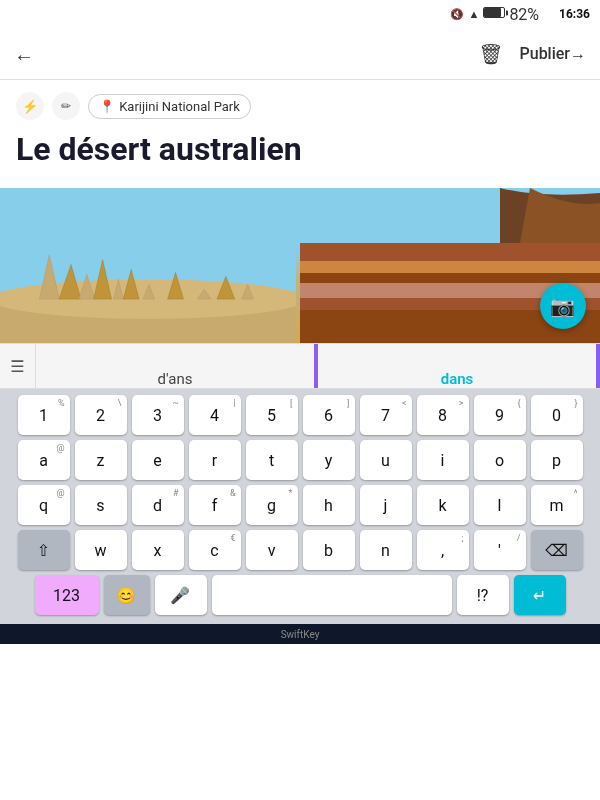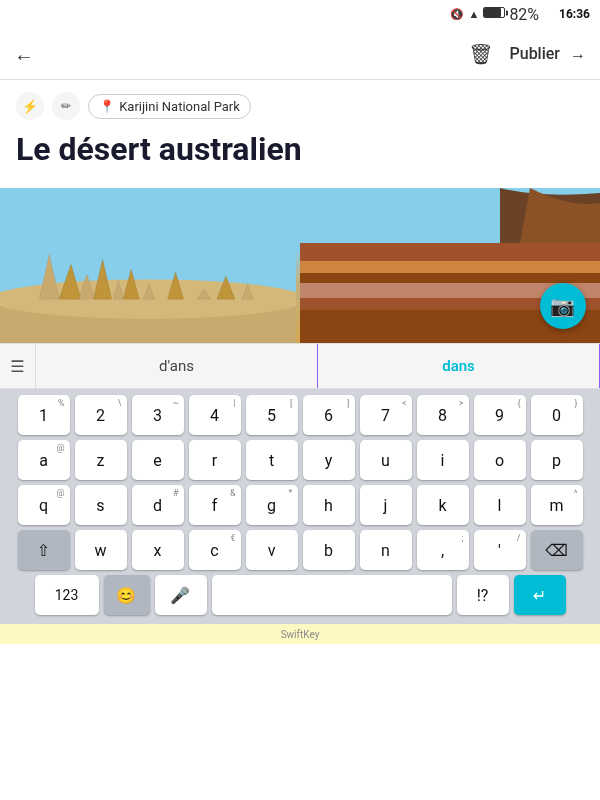--- a/index.html
+++ b/index.html
@@ -86,21 +86,21 @@
       align-items: center;
       gap: 16px;
     }
     .trash-icon {
       font-size: 20px;
       color: #333;
     }
     .publish-btn {
       display: flex;
       align-items: center;
-      gap: 10px;
+      gap: 0;
       color: #333;
       font-size: 16px;
       font-weight: 500;
       cursor: pointer;
       justify-content: center;
     }
     .publish-arrow {
       font-size: 16px;
       color: #333;
     }
@@ -244,26 +244,26 @@
       align-items: center;
       justify-content: center;
       color: #555;
       font-size: 16px;
       border-right: 1px solid #ddd;
       height: 100%;
     }
     .autocomplete-option {
       flex: 1;
       display: flex;
-      align-items: center;
+      align-items: flex-end;
       justify-content: center;
       font-size: 15px;
       color: #444;
       height: 100%;
-      border-right: 1px solid #8b5cf6;
+      border-right: 4px solid #8b5cf6;
       cursor: pointer;
     }
     .autocomplete-option.active {
       color: #00bcd4;
       font-weight: 600;
     }
 
     
     .keyboard {
       width: 100%;
@@ -305,24 +305,24 @@
       min-width: 52px;
     }
     .key-space {
       flex: 4;
       max-width: 240px;
       background: #fff;
       font-size: 13px;
       color: #666;
     }
     .key-numbers {
-      background: #ffffff;
+      background: #f0abfc;
       min-width: 64px;
       max-width: 64px;
-      font-size: 14px;
+      font-size: 16px;
     }
     .key-emoji {
       background: #b0b7c0;
       min-width: 46px;
       max-width: 46px;
     }
     .key-teal {
       background: #00bcd4;
       color: #fff;
     }
@@ -334,21 +334,21 @@
       background: #00bcd4;
       color: #fff;
       min-width: 52px;
     }
     .swiftkey-bar {
       width: 100%;
       height: 20px;
       display: flex;
       align-items: center;
       justify-content: center;
-      background: #fef9c3;
+      background: #0f172a;
     }
     .swiftkey-logo {
       font-size: 10px;
       color: #888;
     }
   </style>
 </head>
 <body>
 
 <div class="status-bar">

